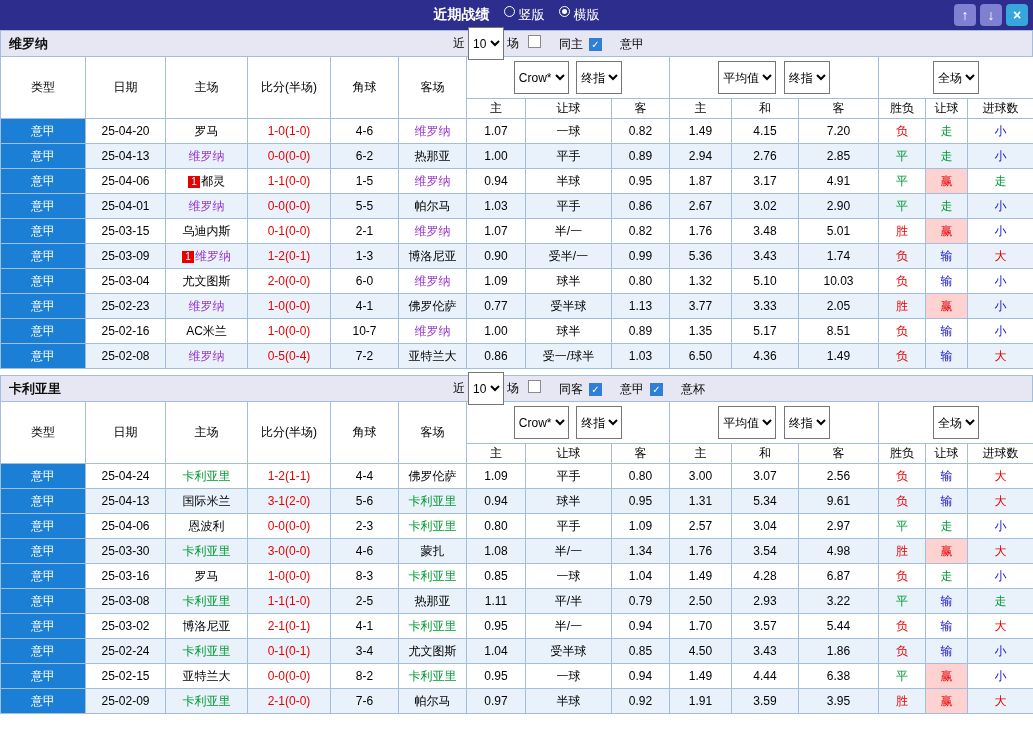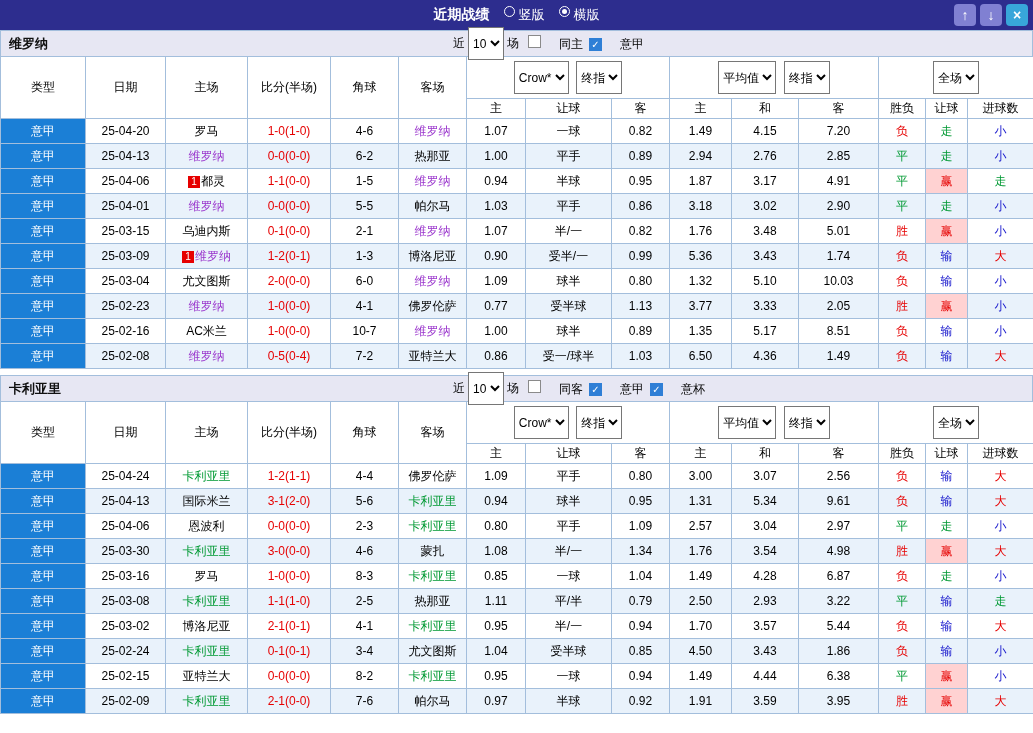--- a/index.html
+++ b/index.html
@@ -179,21 +179,21 @@
         <tr>
           <td class="lg">意甲</td>
           <td>25-04-01</td>
           <td><span style="color: rgb(153, 51, 204);">维罗纳</span></td>
           <td class="score">0-0(0-0)</td>
           <td>5-5</td>
           <td><span>帕尔马</span></td>
           <td>1.03</td>
           <td>平手</td>
           <td>0.86</td>
-          <td>3.18</td>
+          <td>2.67</td>
           <td>3.02</td>
           <td>2.90</td>
           <td class="c-green">平</td>
           <td class="c-green">走</td>
           <td class="c-blue">小</td>
         </tr>
         <tr>
           <td class="lg">意甲</td>
           <td>25-03-15</td>
           <td><span>乌迪内斯</span></td>

